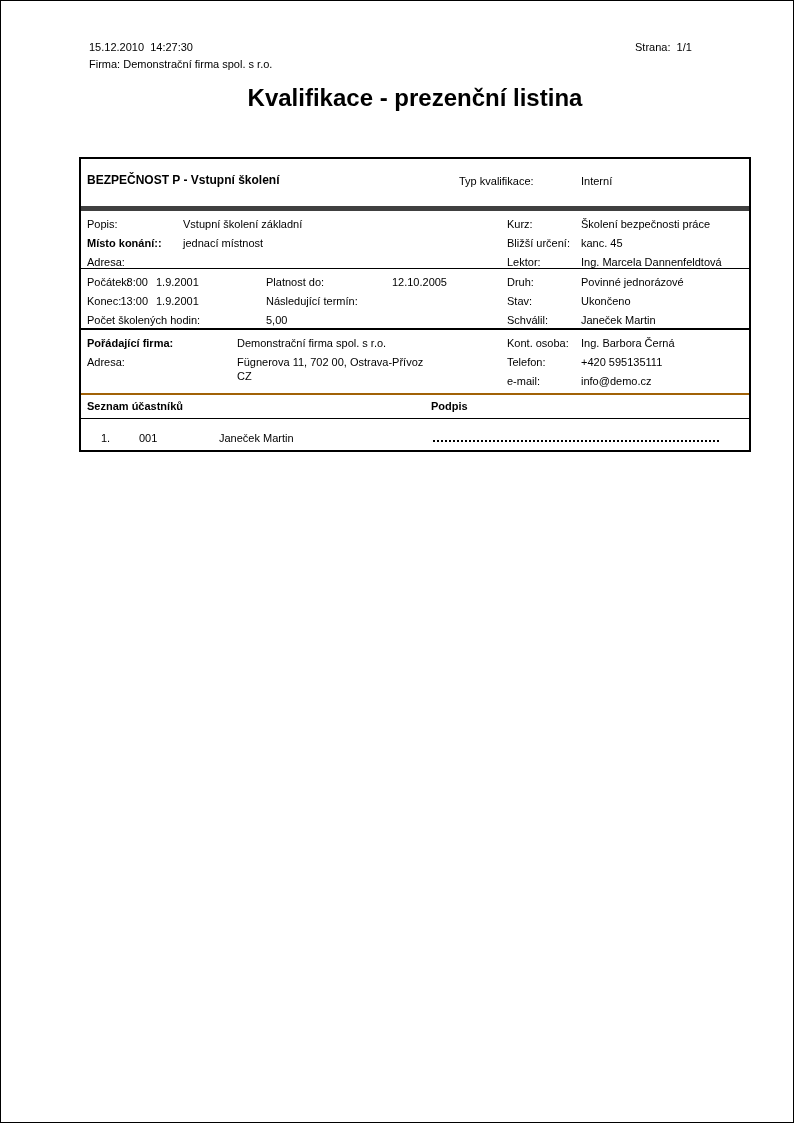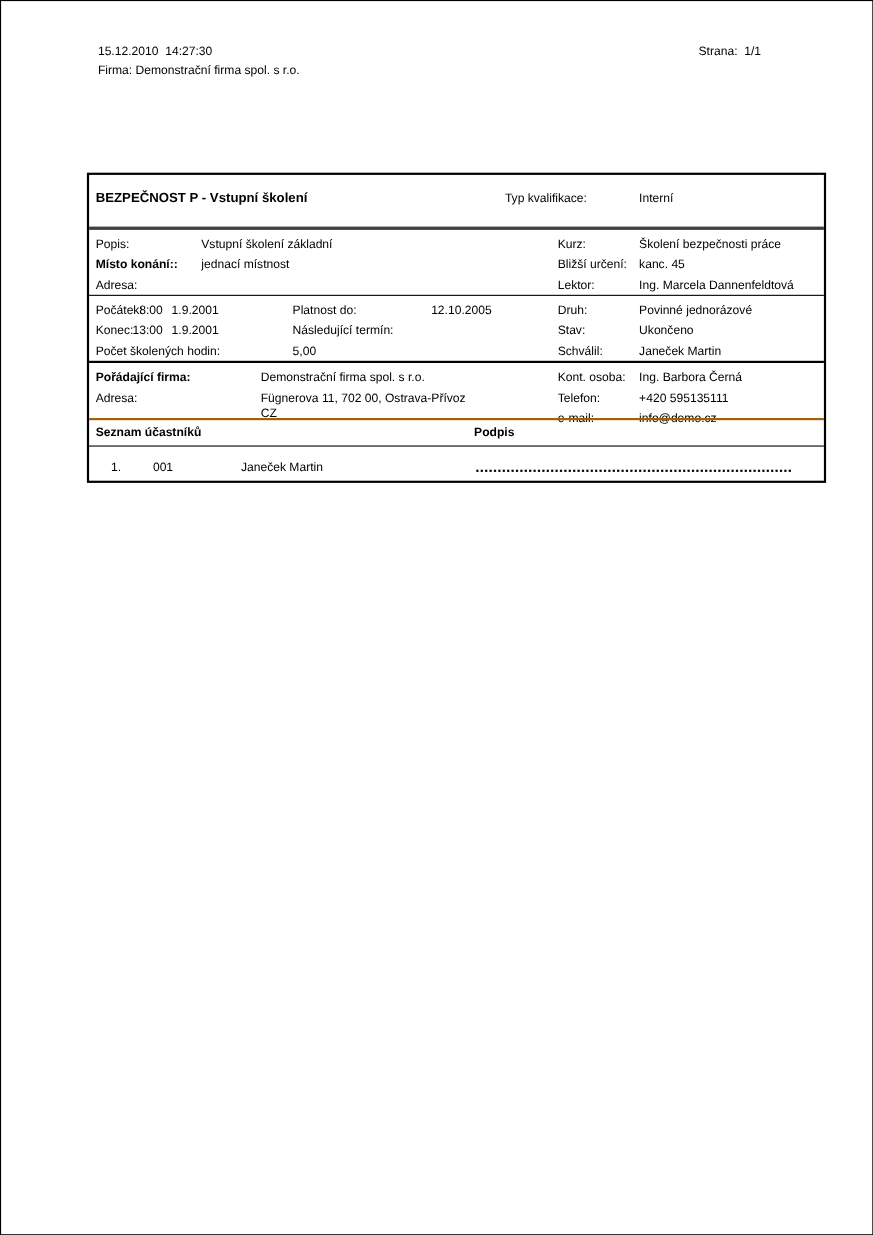--- a/index.html
+++ b/index.html
@@ -29,23 +29,23 @@
 
   
   .report {
     position: absolute; left: 78px; top: 132px; width: 672px;
     border: 2px solid #000; background: #fff; margin-top: 24px;
   }
   .sec { position: relative; width: 100%; }
   .sec span, .sec div.cell { position: absolute; white-space: pre; line-height: 13px; }
 
   .sec1 { height: 47px; }
-  .sec2 { height: 62px; border-top: 3px solid #404040; }
+  .sec2 { height: 62px; border-top: 5px solid #404040; }
   .sec3 { height: 60px; border-top: 1px solid #000; }
-  .sec4 { height: 52px; border-top: 2px solid #000; }
+  .sec4 { height: 65px; border-top: 2px solid #000; }
   .sec5 { height: 25px; border-top: 2px solid #a16207; }
   .sec6 { height: 40px; border-top: 1px solid #000; }
   .sec7 { height: 32px; border-top: 1px solid #000; }
   .sec8 { height: 25px; border-top: 2px solid #000; }
 
   .r1 { top: 7px; }
   .r2 { top: 26px; }
   .r3 { top: 45px; }
   .lbl-l  { left: 6px; }
   .val-l2 { left: 102px; }
@@ -80,20 +80,21 @@
   .total-val { left: 352px; top: 5px; font-weight: bold; font-size: 12px; }
 </style>
 </head>
 <body>
 
 <div class="page">
 
   <span class="abs hdr-datetime">15.12.2010  14:27:30</span>
   <span class="abs hdr-page"><span>Strana:</span>&nbsp;&nbsp;<span>1/1</span></span>
   <span class="abs hdr-company">Firma: Demonstrační firma spol. s r.o.</span>
+  <div class="doc-title">Kvalifikace - prezenční listina</div>
 
   <div class="report">
 
     <div class="sec sec1">
       <span class="sec1-name">BEZPEČNOST P - Vstupní školení</span>
       <span class="sec1-lbl">Typ kvalifikace:</span>
       <span class="sec1-val">Interní</span>
     </div>
 
     <div class="sec sec2">

